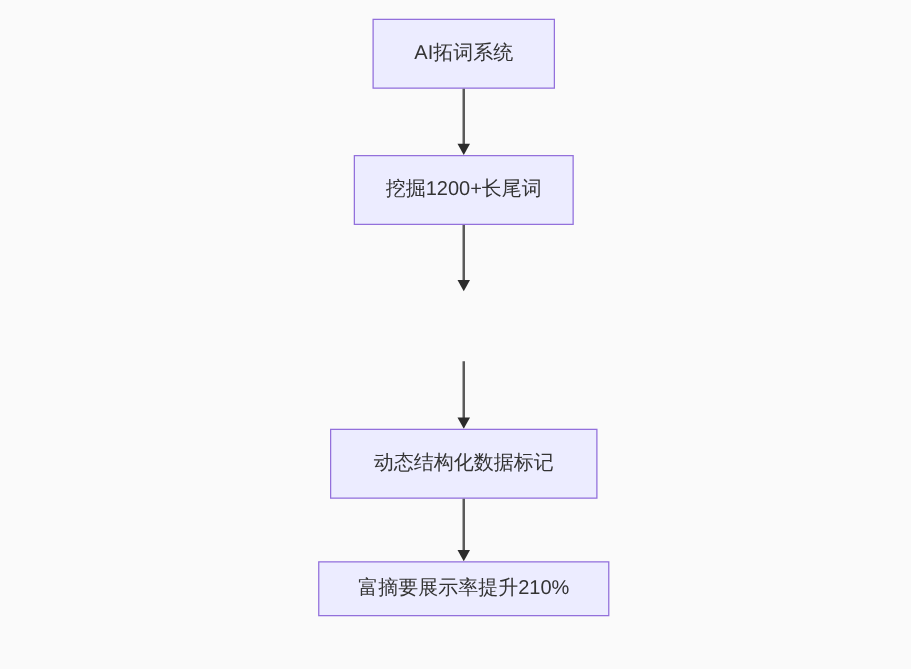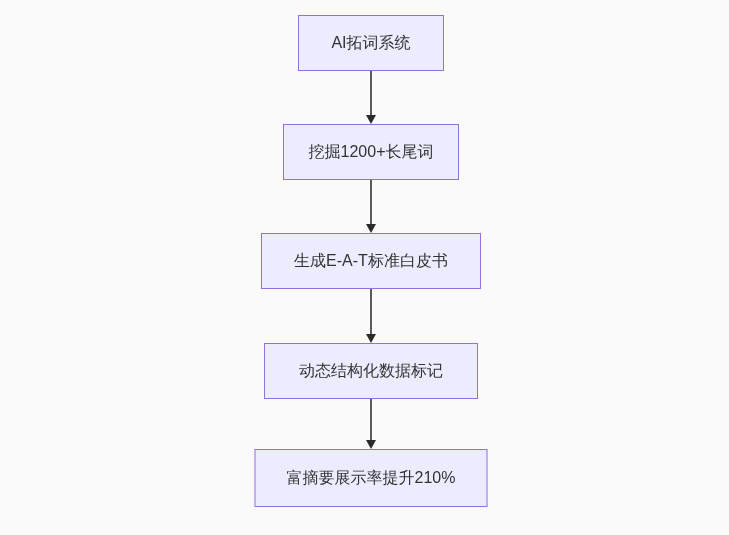--- a/index.html
+++ b/index.html
@@ -32,22 +32,22 @@
     line-height: 1;
     display: flex;
     align-items: center;
     justify-content: center;
     white-space: nowrap;
     text-align: center;
   }
   .n1 { top: 15px;  width: 146px; }
   .n2 { top: 124px; width: 176px; }
   .n3 { top: 233px; width: 220px; }
-  .n4 { top: 343px; width: 214px; }
-  .n5 { top: 449px; width: 233px; height: 58px; }
+  .n4 { top: 343px; width: 214px; font-family: Liberation Mono, monospace; }
+  .n5 { top: 449px; width: 233px; height: 44px; }
 
   .edge {
     position: absolute;
     left: 366px; 
     width: 10px;
   }
   .e1 { top: 71px;  height: 53px; }
   .e2 { top: 180px; height: 53px; }
   .e3 { top: 289px; height: 54px; }
   .e4 { top: 399px; height: 50px; }
@@ -82,21 +82,20 @@
     <div class="edge-head"></div>
   </div>
 
   <div class="node n2">挖掘1200+长尾词</div>
 
   <div class="edge e2">
     <div class="edge-line"></div>
     <div class="edge-head"></div>
   </div>
 
-  <div class="node n3">生成E-A-T标准白皮书</div>
 
   <div class="edge e3">
     <div class="edge-line"></div>
     <div class="edge-head"></div>
   </div>
 
   <div class="node n4">动态结构化数据标记</div>
 
   <div class="edge e4">
     <div class="edge-line"></div>

